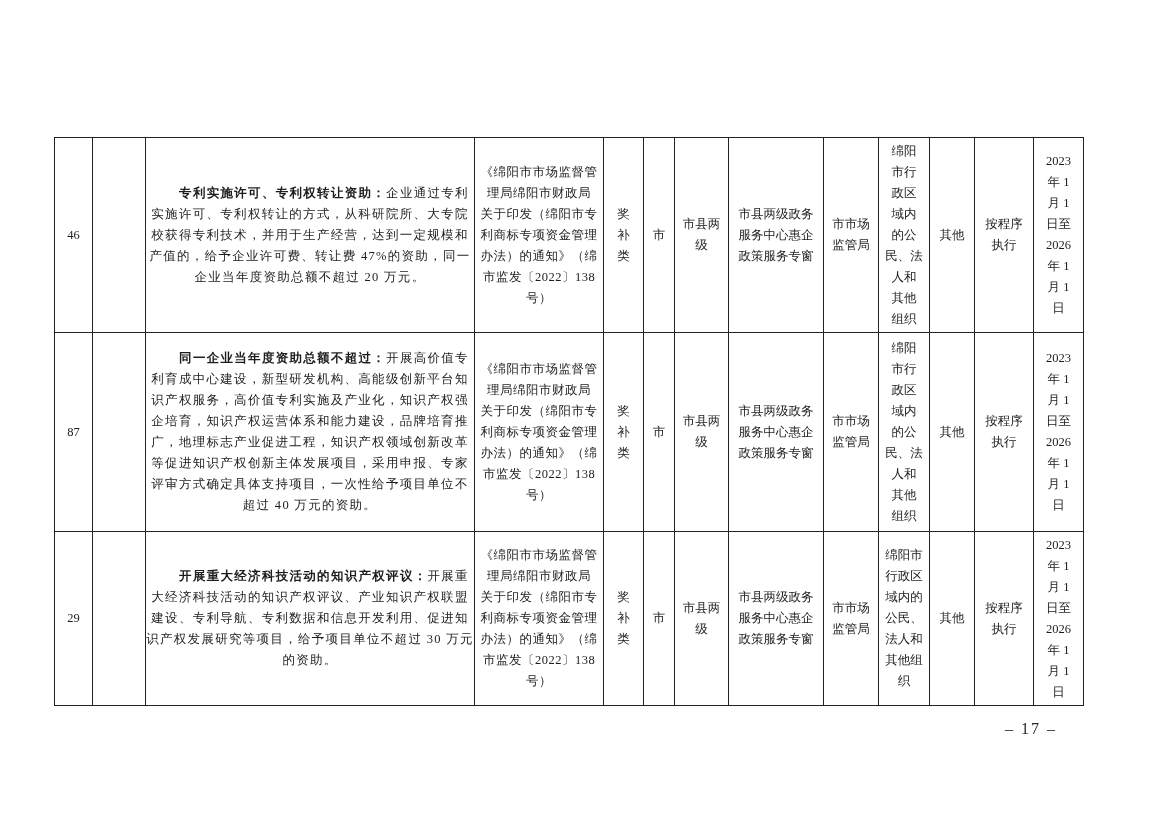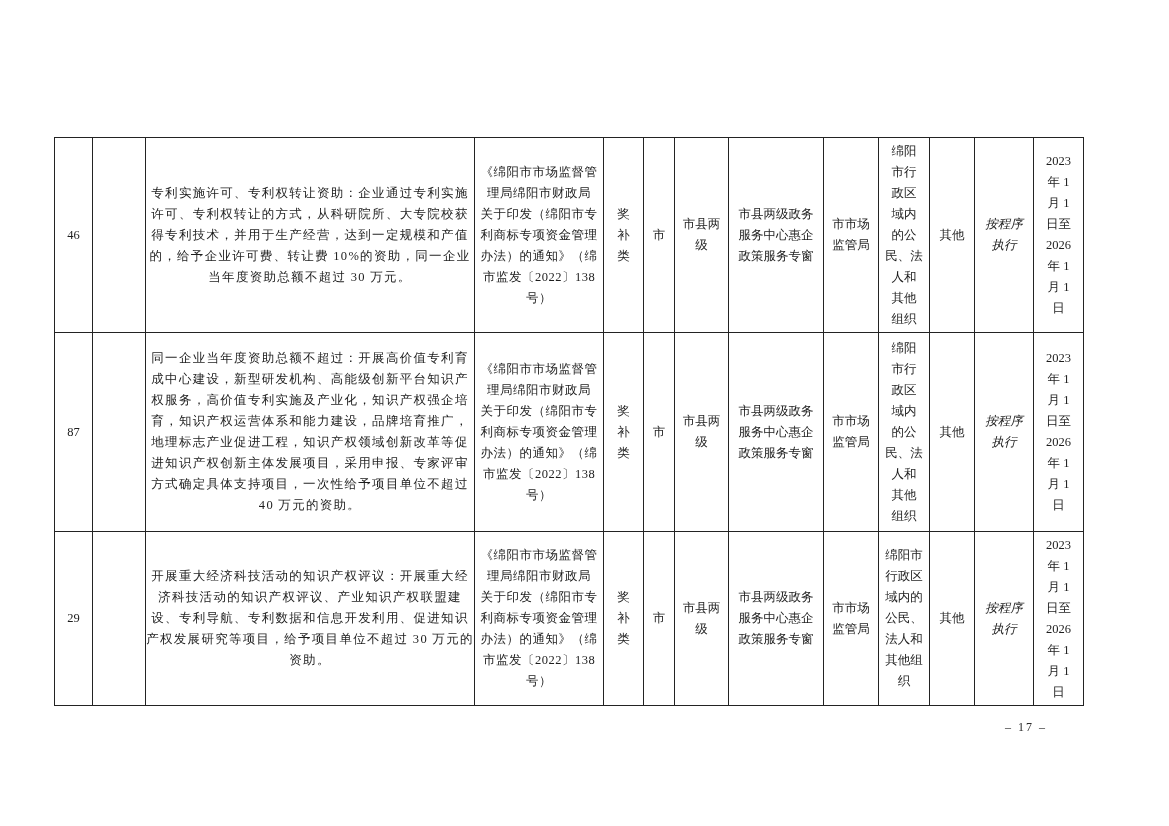--- a/index.html
+++ b/index.html
@@ -35,39 +35,39 @@
   }
   td.cell-desc {
     text-align: justify;
     white-space: normal;
     padding: 0 13px;
     font-size: 13px;
     line-height: 21.5px;
     letter-spacing: 1.3px;
     word-break: break-all;
   }
-  .policy-title { font-weight: normal; }
+  .policy-title { font-weight: bold; margin-left: 28px; }
   td.cell-doc {
     font-size: 12px;
     line-height: 29px;
     letter-spacing: 0.5px;
     padding: 0 4px;
   }
   td.cell-category { line-height: 32px; }
   td.cell-window { line-height: 28px; }
   td.cell-dept { line-height: 26px; }
-  td.cell-proc { line-height: 26px; font-style: italic; }
+  td.cell-proc { line-height: 26px; }
   td.cell-benef { line-height: 21px; font-size: 12px; }
   td.cell-validity { line-height: 21px; font-size: 12.5px; }
   td.cell-rownum { font-size: 13px; font-family: Liberation Serif, serif; }
   .page-number {
     position: absolute;
     left: 1005px;
     top: 720px;
-    font-size: 12px;
+    font-size: 16px;
     letter-spacing: 2px;
     color: #2a2a2a;
   }
 </style>
 </head>
 <body>
 
 <table class="doc-table">
   <colgroup>
     <col style="width:38px">
@@ -81,21 +81,21 @@
     <col style="width:55px">
     <col style="width:51px">
     <col style="width:45px">
     <col style="width:59px">
     <col style="width:50px">
   </colgroup>
   <tbody>
     <tr style="height:195px;">
       <td class="cell-rownum">46</td>
       <td></td>
-      <td class="cell-desc"><span class="policy-title">专利实施许可、专利权转让资助：</span><span>企业通过专利实施许可、专利权转让的方式，从科研院所、大专院校获得专利技术，并用于生产经营，达到一定规模和产值的，给予企业许可费、转让费 10%的资助，同一企业当年度资助总额不超过 30 万元。</span></td>
+      <td class="cell-desc"><span class="policy-title">专利实施许可、专利权转让资助：</span><span>企业通过专利实施许可、专利权转让的方式，从科研院所、大专院校获得专利技术，并用于生产经营，达到一定规模和产值的，给予企业许可费、转让费 47%的资助，同一企业当年度资助总额不超过 20 万元。</span></td>
       <td class="cell-doc">《绵阳市市场监督管
 理局绵阳市财政局
 关于印发（绵阳市专
 利商标专项资金管理
 办法）的通知》（绵
 市监发〔2022〕138 号）</td>
       <td class="cell-category">奖
 补
 类</td>
       <td>市</td>

